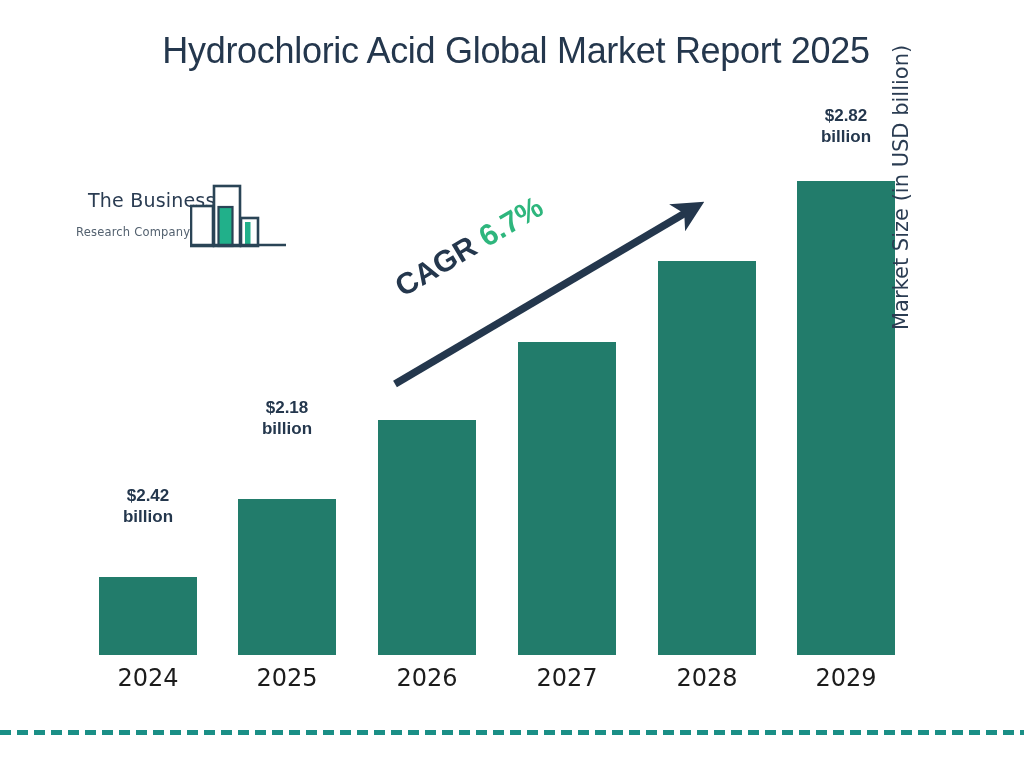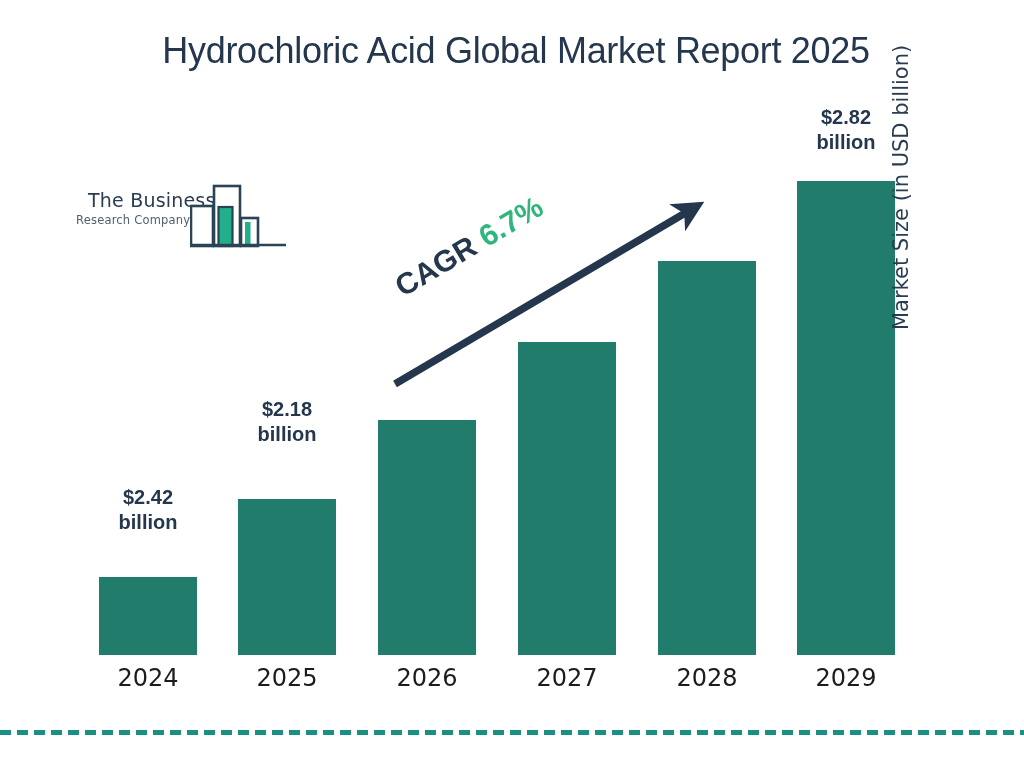--- a/index.html
+++ b/index.html
@@ -58,21 +58,21 @@
     line-height: 1.1;
     margin-left: 12px;
   }
   .logo-line2 {
     font-family: "DejaVu Sans", sans-serif;
     font-size: 11.5px;
     color: #53616f;
     letter-spacing: 0.2px;
     white-space: nowrap;
     line-height: 1.3;
-    margin-top: 2px;
+    margin-top: 14px;
   }
   .logo-mark {
     position: absolute;
     left: 118px;
     top: 0;
     width: 97px;
     height: 68px;
   }
 
   
@@ -84,21 +84,21 @@
     height: 768px;
   }
   .bar {
     position: absolute;
     background: #227c6b;
   }
   .bar-label {
     position: absolute;
     text-align: center;
     font-family: "Liberation Sans", sans-serif;
-    font-size: 20px;
+    font-size: 17px;
     font-weight: bold;
     color: #24374d;
     line-height: 1.25;
     white-space: nowrap;
   }
   .bar-label .l2 { display: block; }
   .x-tick {
     position: absolute;
     text-align: center;
     font-family: "DejaVu Sans", sans-serif;

